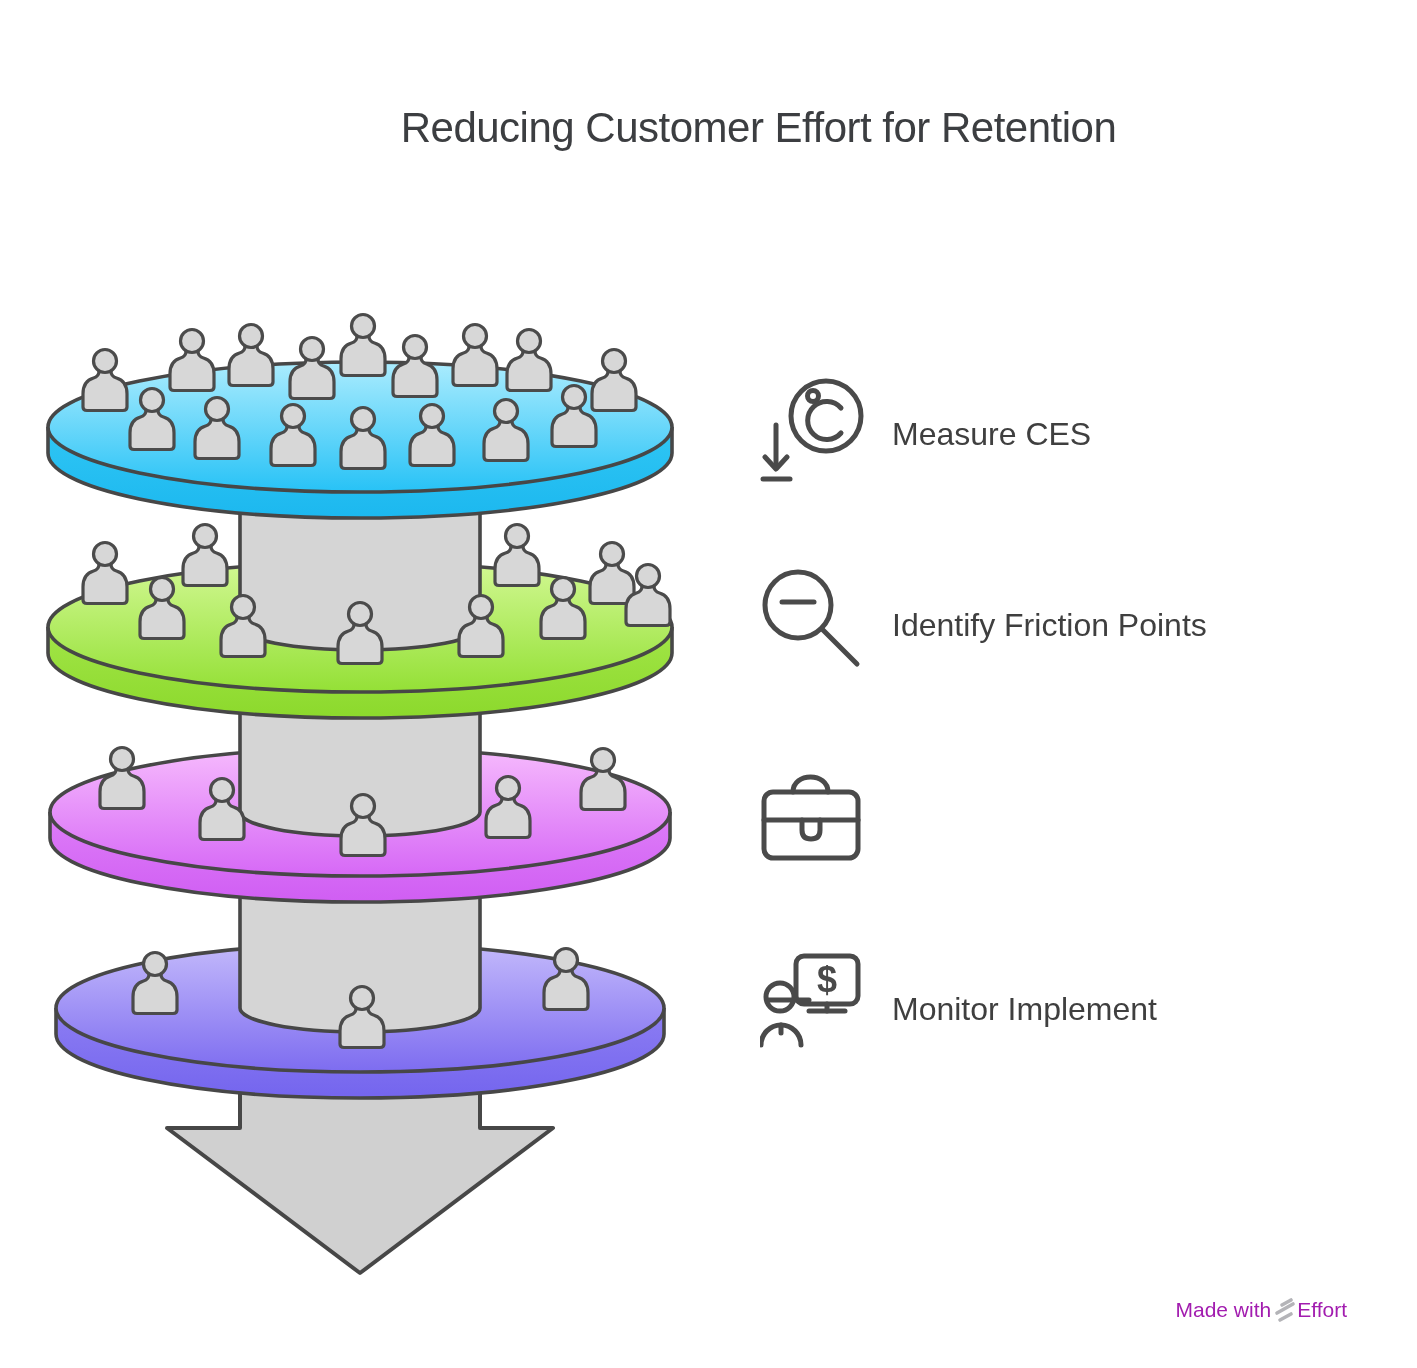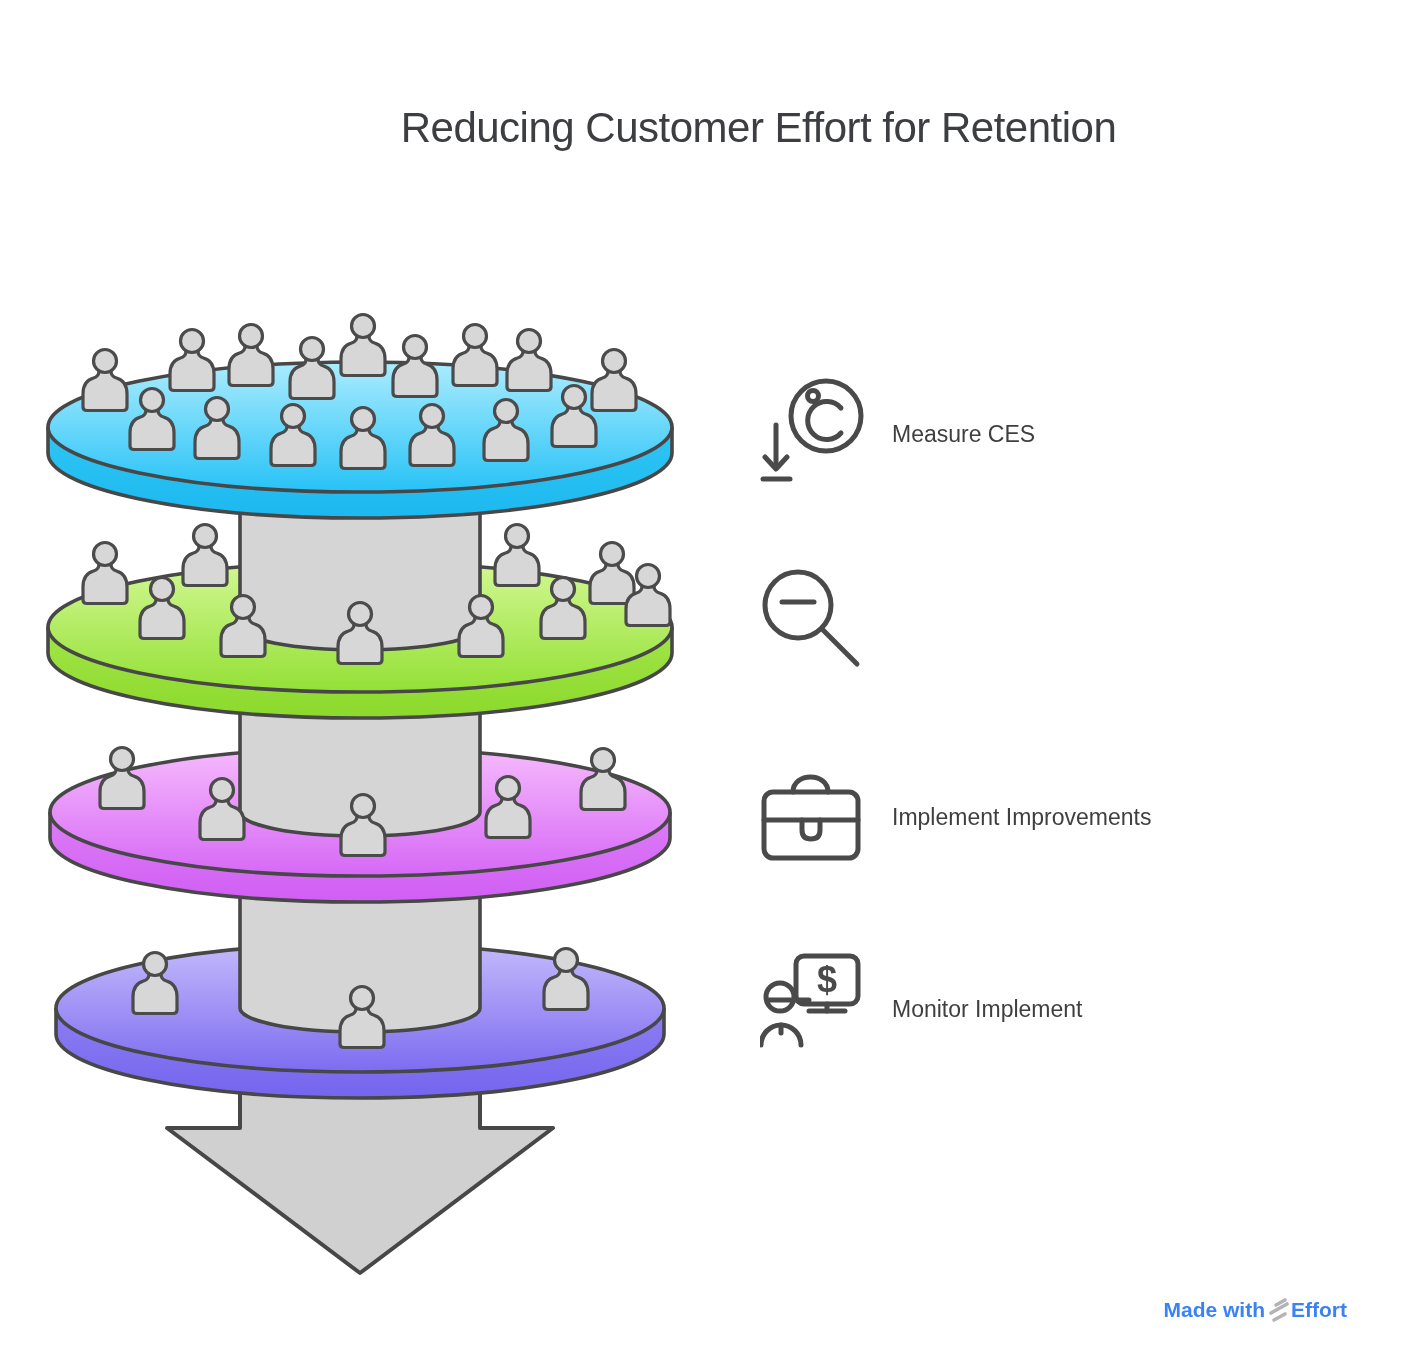--- a/index.html
+++ b/index.html
@@ -12,24 +12,24 @@
     font-size:42px;font-weight:400;color:#3c3e41;letter-spacing:-0.5px;
   }
   .funnel-svg{position:absolute;left:0;top:0;width:720px;height:1368px;}
   .outline{stroke:#474747;stroke-width:3.6;}
   .col{fill:#d5d5d5;stroke:#474747;stroke-width:3.6;}
   .arrow{fill:#d0d0d0;stroke:#474747;stroke-width:4;stroke-linejoin:round;}
   .person{fill:#d7d7d7;stroke:#4b4b4b;stroke-width:3.2;stroke-linejoin:round;}
   .step-row{position:absolute;left:760px;height:116px;display:flex;align-items:center;gap:26px;}
   .step-icon{width:106px;height:116px;flex:0 0 auto;}
   .step-icon .st{fill:none;stroke:#4a4a4a;stroke-width:5;stroke-linecap:round;stroke-linejoin:round;}
-  .step-label{font-size:23px;color:#3f3f3f;white-space:nowrap;}
+  .step-label{font-size:32px;color:#3f3f3f;white-space:nowrap;}
   .footer{
     position:absolute;top:1297px;right:70px;display:flex;align-items:center;gap:1px;
-    color:#3b82f6;font-size:21px;font-weight:bold;
+    color:#a21caf;font-size:21px;
   }
   .brand-logo{width:24px;height:26px;}
   .brand-logo path{fill:none;stroke:#b4b4b8;stroke-width:3.6;stroke-linecap:round;}
 </style>
 </head>
 <body>
 
 <div class="title">Reducing Customer Effort for Retention</div>
 
 <svg class="funnel-svg" viewBox="0 0 720 1368">
@@ -155,30 +155,30 @@
   </svg>
   <span class="step-label">Measure CES</span>
 </div>
 
 <div class="step-row" style="top:567px">
   <svg class="step-icon" viewBox="0 0 106 116">
     <circle class="st" cx="38" cy="38" r="33"></circle>
     <path class="st" d="M 22 35 H 54"></path>
     <path class="st" d="M 62 62 L 97 97"></path>
   </svg>
+  <span class="step-label">Identify Friction Points</span>
 </div>
 
 <div class="step-row" style="top:759px">
   <svg class="step-icon" viewBox="0 0 106 116">
     <path class="st" d="M 33 33 C 33 13 68 13 68 33"></path>
     <rect class="st" x="4" y="33" width="94" height="66" rx="9"></rect>
     <path class="st" d="M 4 61 H 98"></path>
     <path class="st" d="M 42 61 v 10 q 0 9 9 9 q 9 0 9 -9 v -10"></path>
   </svg>
-  <span class="step-label">Implement Improvements</span>
 </div>
 
 <div class="step-row" style="top:951px">
   <svg class="step-icon" viewBox="0 0 106 116">
     <rect class="st" x="36" y="5" width="62" height="48" rx="8"></rect>
     <text x="67" y="41" text-anchor="middle" font-size="36" font-weight="700" fill="#4a4a4a" font-family="Liberation Sans, DejaVu Sans, sans-serif">$</text>
     <path class="st" d="M 67 53 V 60"></path>
     <path class="st" d="M 49 60 H 85"></path>
     <circle class="st" cx="20" cy="46" r="14"></circle>
     <path class="st" d="M 7 49 H 49"></path>

